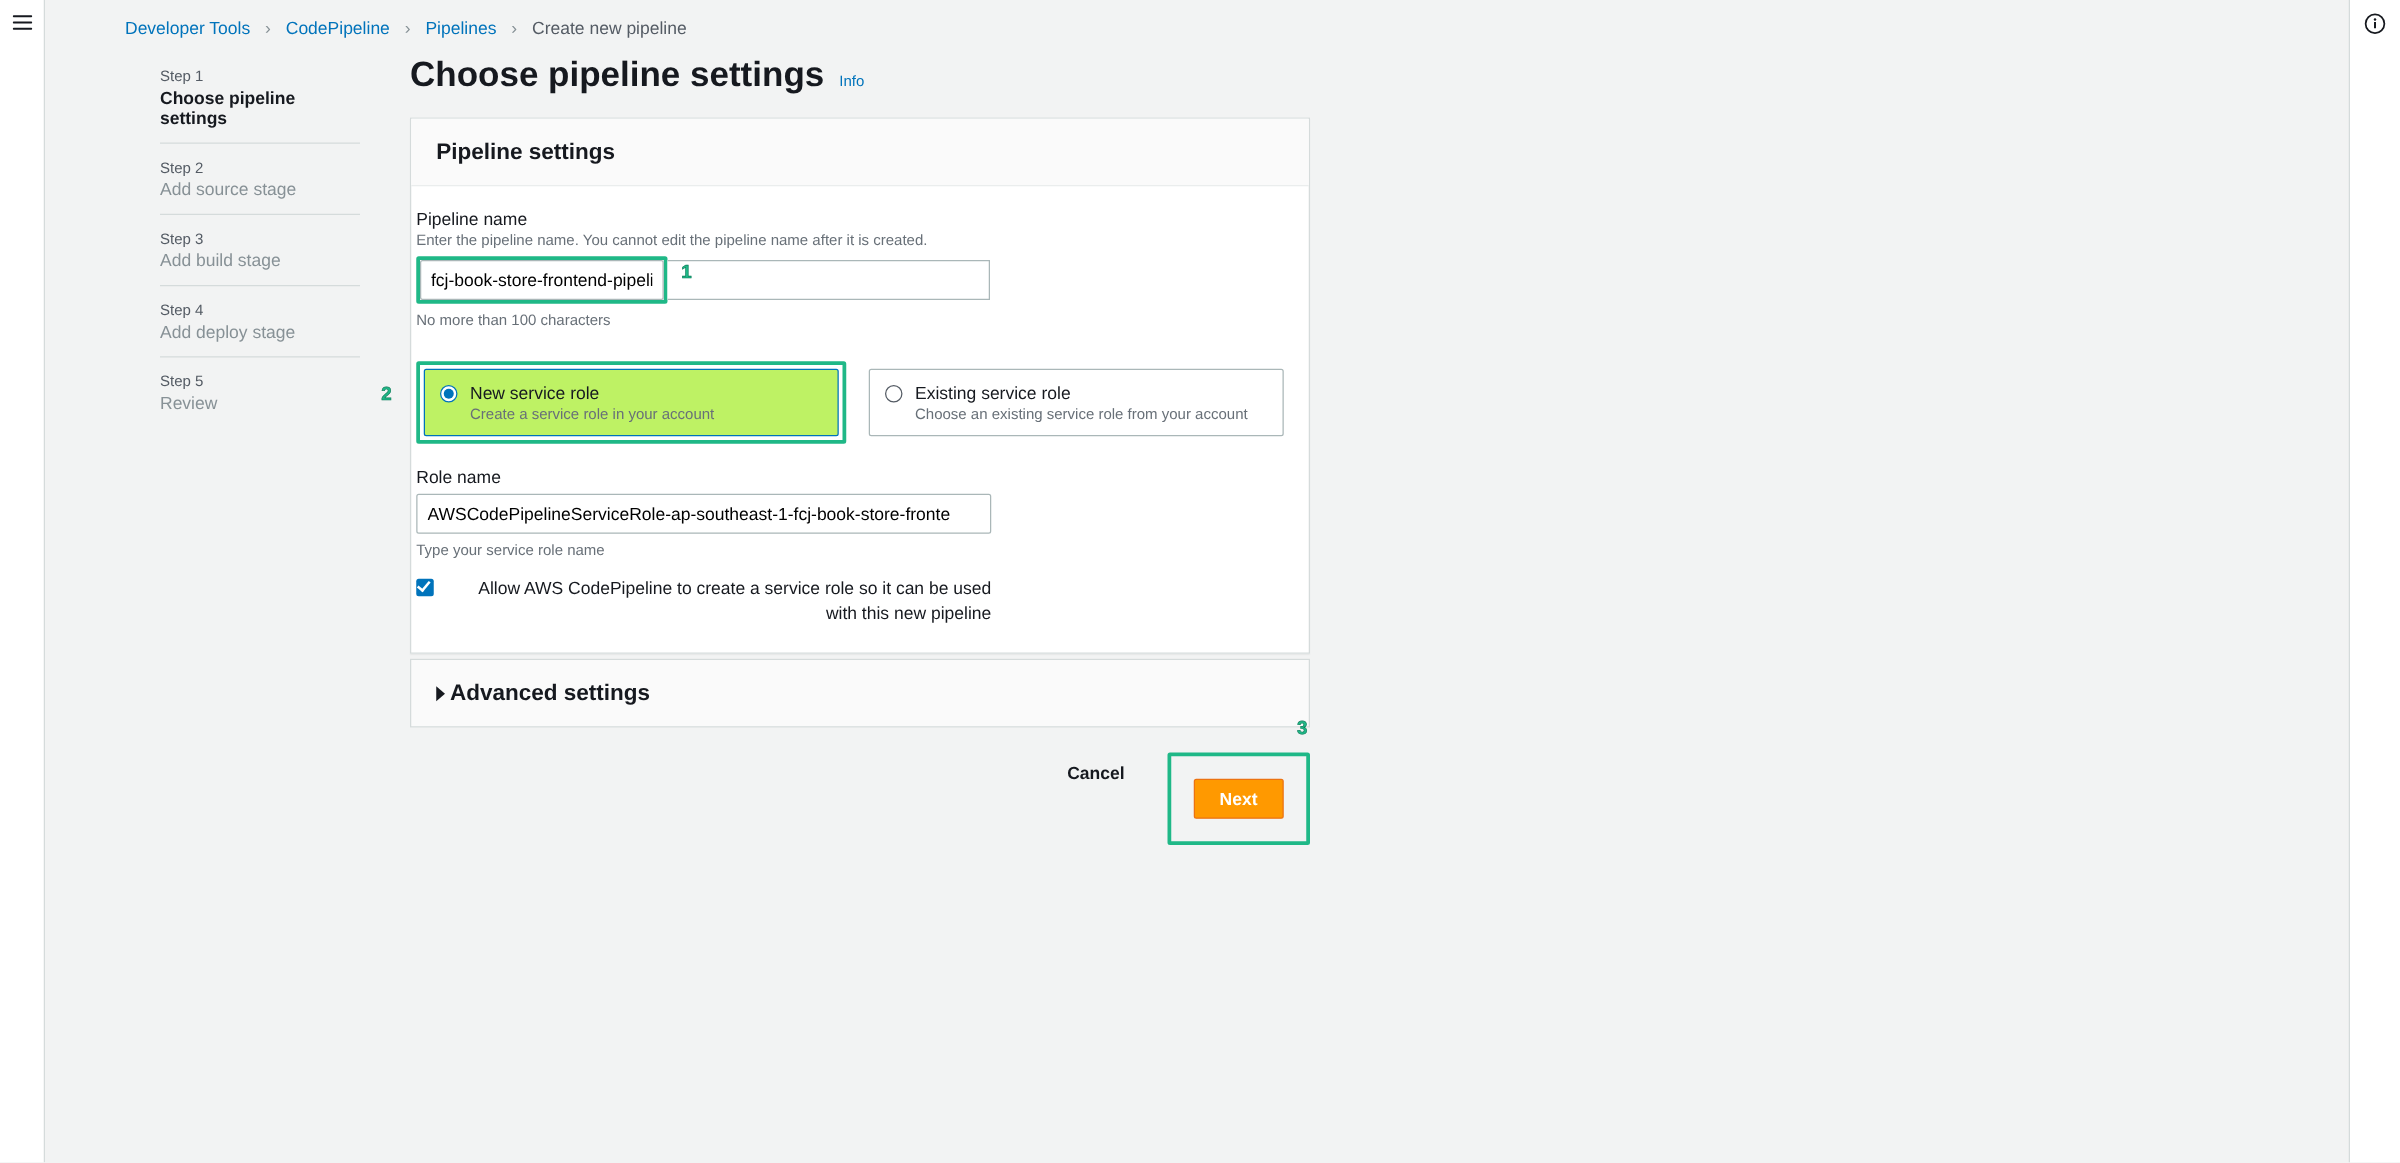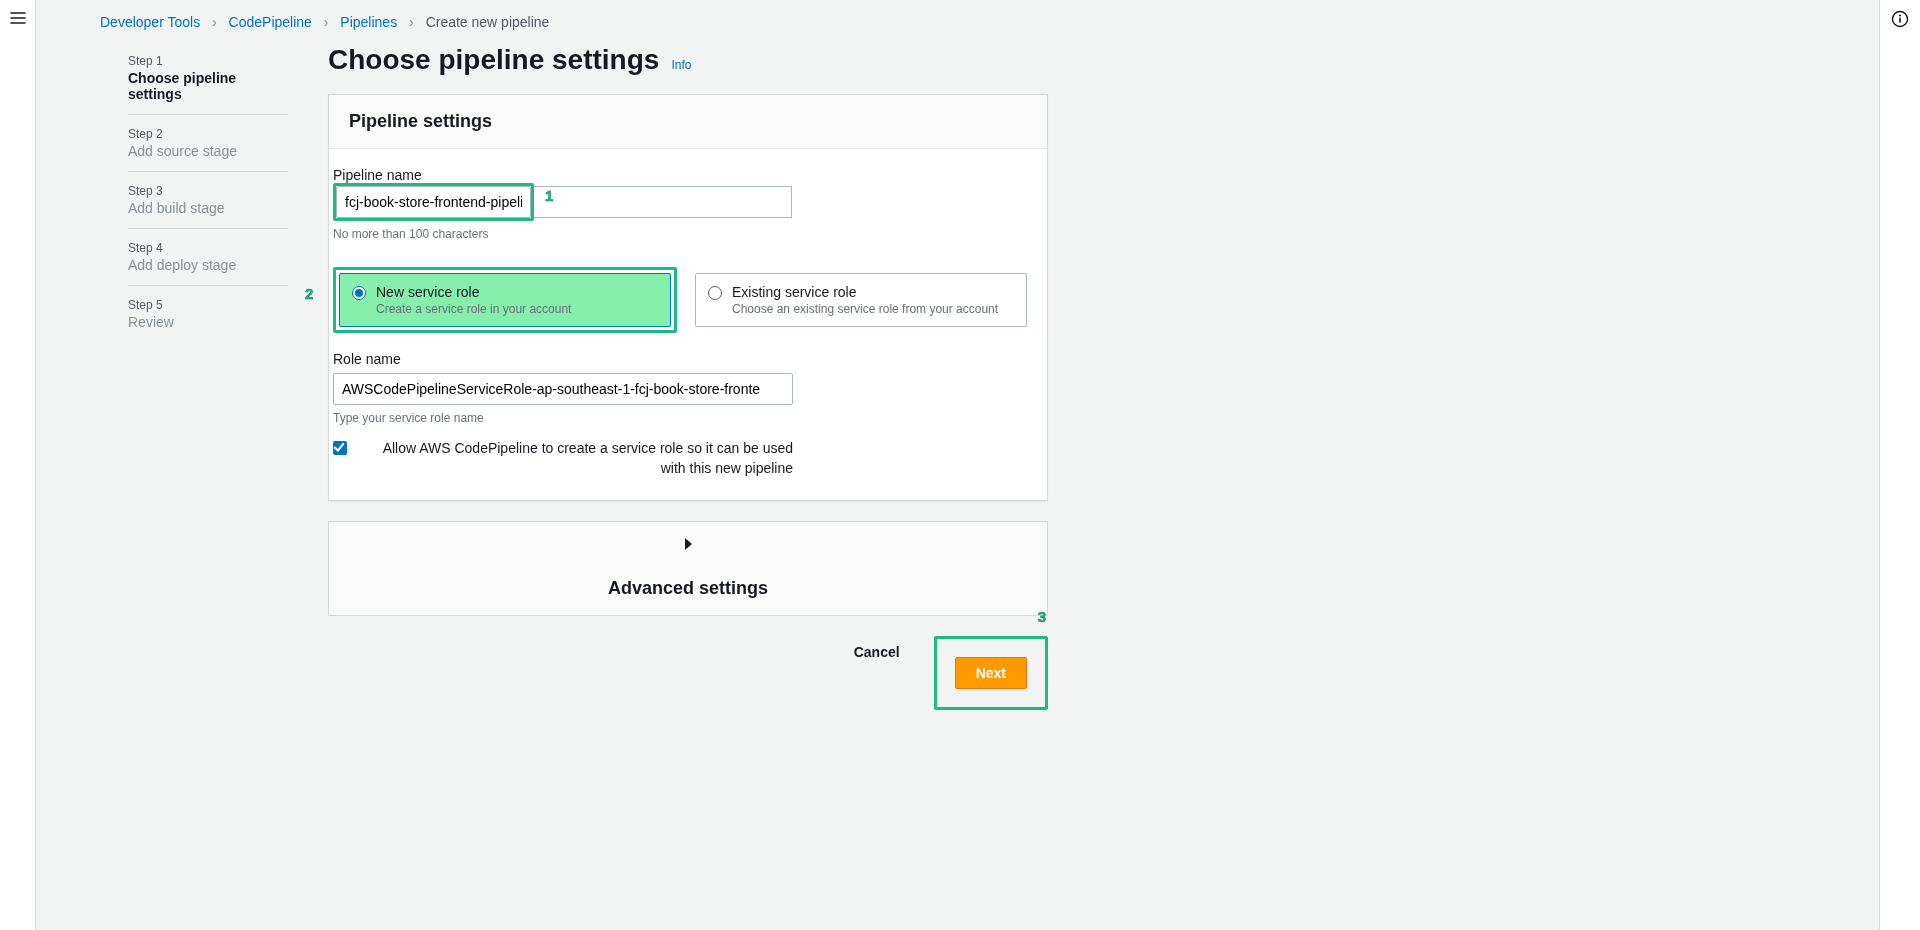--- a/index.html
+++ b/index.html
@@ -54,21 +54,21 @@
   .step-title.active { color:#16191f; font-weight:700; }
   .step-divider { border:none; border-top:1px solid #d5dbdb; margin:6px 0; }
   .main-area { width:720px; }
   .page-title-row { display:flex; align-items:baseline; gap:12px; margin:6px 0 18px 0; }
   .page-title { font-size:28px; font-weight:700; }
   .info-link { color:#0073bb; font-size:12px; cursor:pointer; }
   .panel {
     background:#fff;
     border:1px solid #d5dbdb;
     box-shadow: 0 1px 1px rgba(0,0,0,0.05);
-    margin-bottom:20px;
+    margin-bottom:4px;
   }
   .panel-header {
     padding:16px 20px;
     border-bottom:1px solid #eaeded;
     background:#fafafa;
   }
   .panel-header h2 { font-size:18px; font-weight:700; }
   .panel-body { padding:18px 20px 22px 4px; }
   .field-label { font-size:14px; font-weight:400; color:#16191f; }
   .field-desc { font-size:12px; color:#687078; margin:2px 0 6px 0; }
@@ -104,21 +104,21 @@
   .radio-row { display:flex; gap:18px; margin-top:8px; position:relative; }
   .radio-card {
     flex:1;
     border:1px solid #aab7b8;
     border-radius:2px;
     padding:10px 12px;
     display:flex;
     gap:10px;
     cursor:pointer;
   }
-  .radio-card.selected { background:#86efac; border-color:#0073bb; }
+  .radio-card.selected { background:#bef264; border-color:#0073bb; }
   .radio-outer-highlight {
     border:3px solid #1fb887;
     border-radius:2px;
     padding:3px;
     flex:1;
     display:flex;
   }
   .radio-outer-highlight .radio-card { flex:1; }
   .radio-plain-wrap { flex:1; display:flex; padding:6px 0; }
   .radio-plain-wrap .radio-card { flex:1; }
@@ -141,24 +141,23 @@
   .checkbox::after {
     content:""; position:absolute; left:3px; top:0px;
     width:4px; height:8px; border:solid #fff; border-width:0 2px 2px 0;
     transform:rotate(40deg);
   }
   .checkbox-label { font-size:14px; color:#16191f; line-height:1.4;text-align:right; }
   .expand-panel {
     background:#fafafa;
     border:1px solid #d5dbdb;
     padding:16px 20px;
-    display:flex; align-items:center; gap:28px;
+    display:flex; align-items:center; gap:4px;
     cursor:pointer;
     margin-bottom:20px;
-    flex-direction:column;
   }
   .expand-caret {
     width:0; height:0;
     border-top:6px solid transparent;
     border-bottom:6px solid transparent;
     border-left:7px solid #16191f;
   }
   .expand-title { font-size:18px; font-weight:700; }
   .actions-row {
     display:flex; justify-content:flex-end; gap:14px;
@@ -238,20 +237,21 @@
           <h1 class="page-title">Choose pipeline settings</h1>
           <span class="info-link">Info</span>
         </div>
 
         <div class="panel">
           <div class="panel-header">
             <h2>Pipeline settings</h2>
           </div>
           <div class="panel-body">
             <div class="field-label">Pipeline name</div>
+            <div class="field-desc">Enter the pipeline name. You cannot edit the pipeline name after it is created.</div>
             <div class="input-row">
               <span class="highlight-input-wrap">
                 <input class="text-input" type="text" value="fcj-book-store-frontend-pipeline" style="">
               </span>
               <div class="input-extend"></div>
               <span class="callout-num" style="left:212px; top:4px;">1</span>
             </div>
             <div class="field-help">No more than 100 characters</div>
 
             <div class="section-gap"></div>

